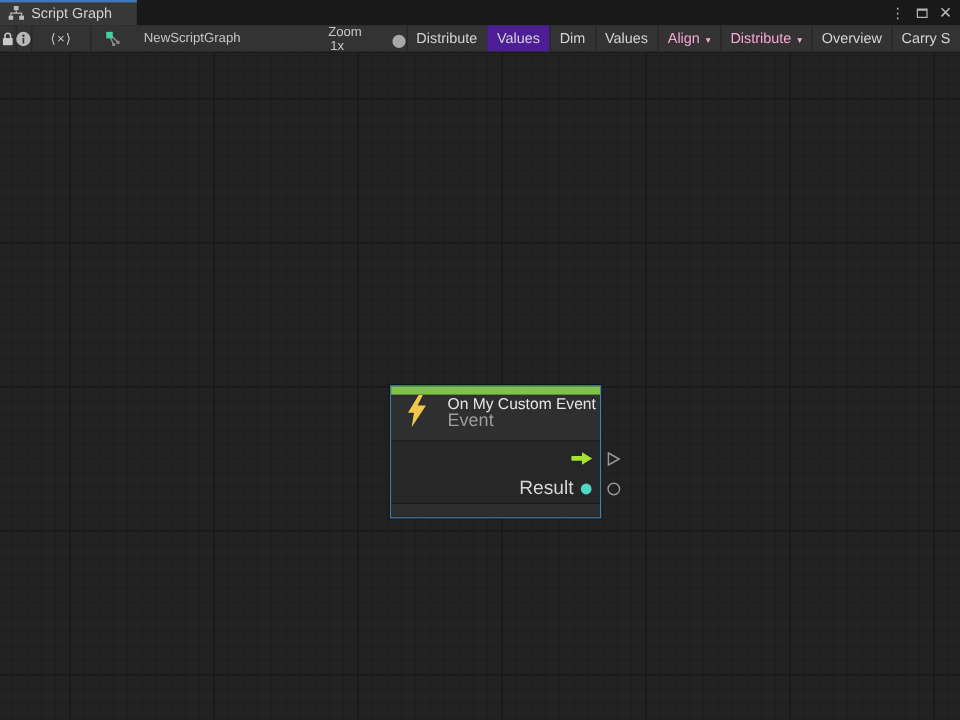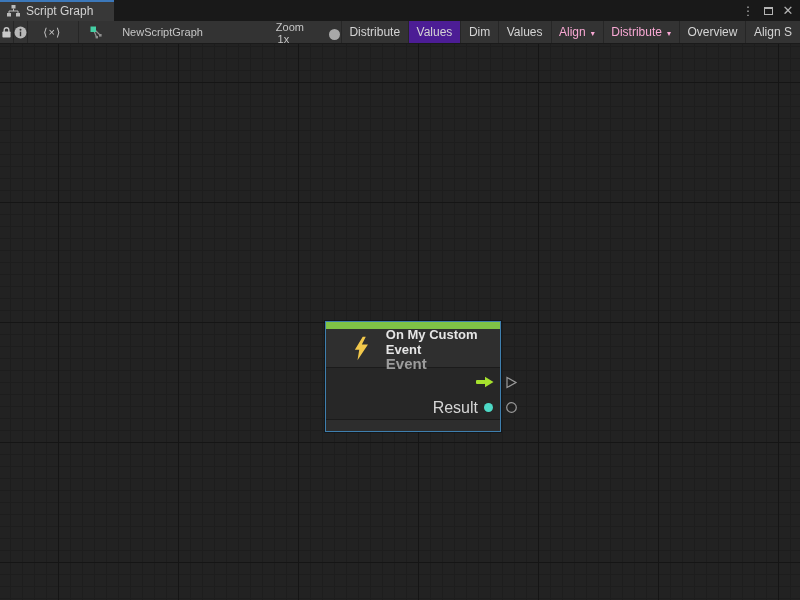--- a/index.html
+++ b/index.html
@@ -40,21 +40,21 @@
       linear-gradient(to right, #151515 1px, transparent 1px),
       linear-gradient(to bottom, #151515 1px, transparent 1px),
       linear-gradient(to right, #1d1d1d 1px, transparent 1px),
       linear-gradient(to bottom, #1d1d1d 1px, transparent 1px);
     background-size: 120px 120px, 120px 120px, 12px 12px, 12px 12px;
     background-position: -62px 38px, -62px 38px, -2px 2px, -2px 2px; }
 
   
   .node { position:absolute; left:325px; top:277px; width:176px; border:1px solid #3f7fae; box-shadow:0 0 0 1px rgba(10,14,18,.55); background:#272727; cursor:default; }
   .node-colorbar { height:7px; background:#7fc246; }
-  .node-header { height:38px; background:#2f2f2f; display:flex; align-items:center; padding-left:28px;font-weight:bold; }
+  .node-header { height:38px; background:#2f2f2f; display:flex; padding-left:13px; }
   .node-titles { margin-left:17px; }
   .node-title { font-size:13px; color:#e6e6e6; line-height:15px; }
   .node-subtitle { font-size:15px; color:#9c9c9c; line-height:13px; }
   .hdiv { height:1px; background:#1b1b1b; }
   .node-body { background:#272727; }
   .port-row { display:flex; align-items:center; justify-content:flex-end; }
   .row-flow { height:28px; padding-right:6px; }
   .row-value { height:23px; padding-right:7px; }
   .port-label { font-size:16px; color:#d6d6d6; margin-right:6px; }
   .value-dot { width:9px; height:9px; border-radius:50%; background:#4dd9c6; }
@@ -135,21 +135,21 @@
       <span class="dd-arrow">▾</span>
     </div>
     <div class="sep"></div>
     <div class="tbtn disabled">
       <span>Distribute</span>
       <span class="dd-arrow">▾</span>
     </div>
     <div class="sep"></div>
     <div class="tbtn">Overview</div>
     <div class="sep"></div>
-    <div class="tbtn">Align S</div>
+    <div class="tbtn">Carry S</div>
   </div>
 
   <div class="canvas">
 
     <div class="node">
       <div class="node-colorbar"></div>
       <div class="node-header">
         <svg width="17" height="27" viewBox="0 0 17 27">
           <path d="M10 0 L1 15 H6 L4 27 L16 9 H9 L13.5 0 Z" fill="#f2c84b"></path>
         </svg>

